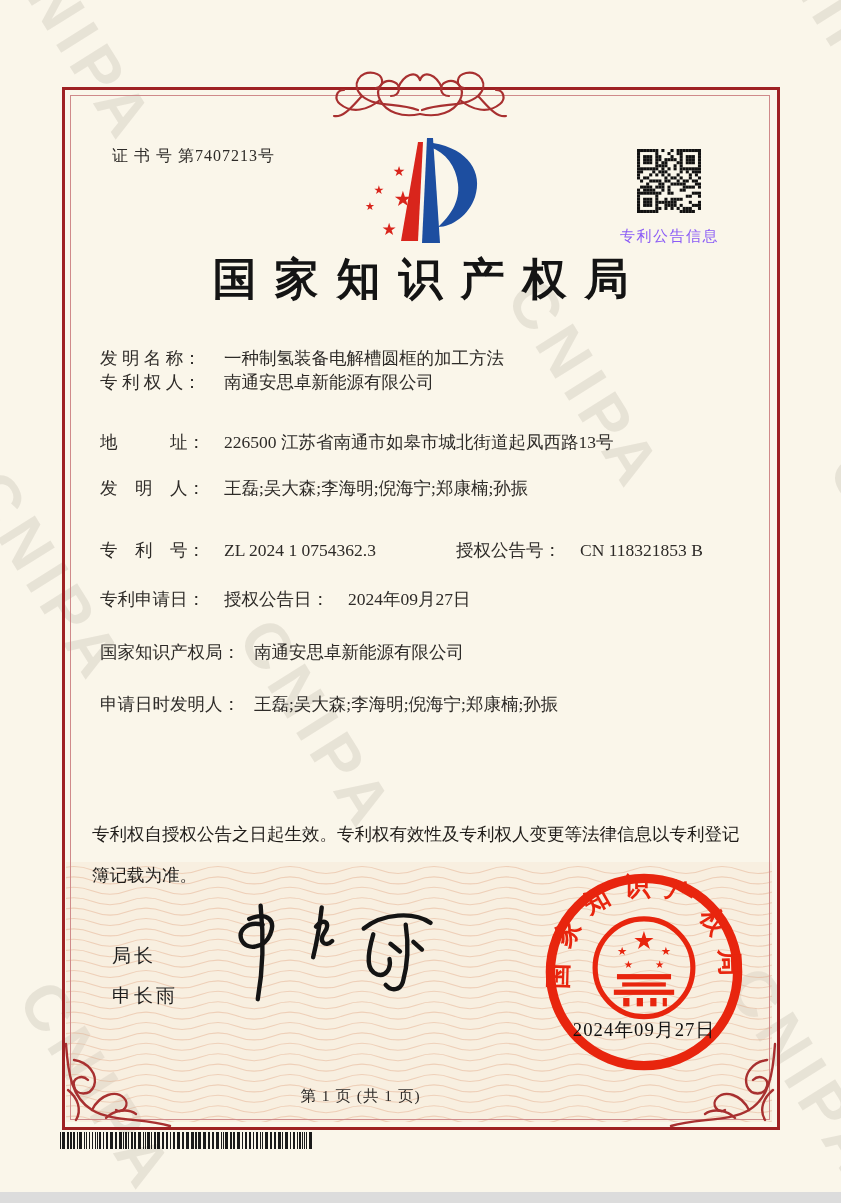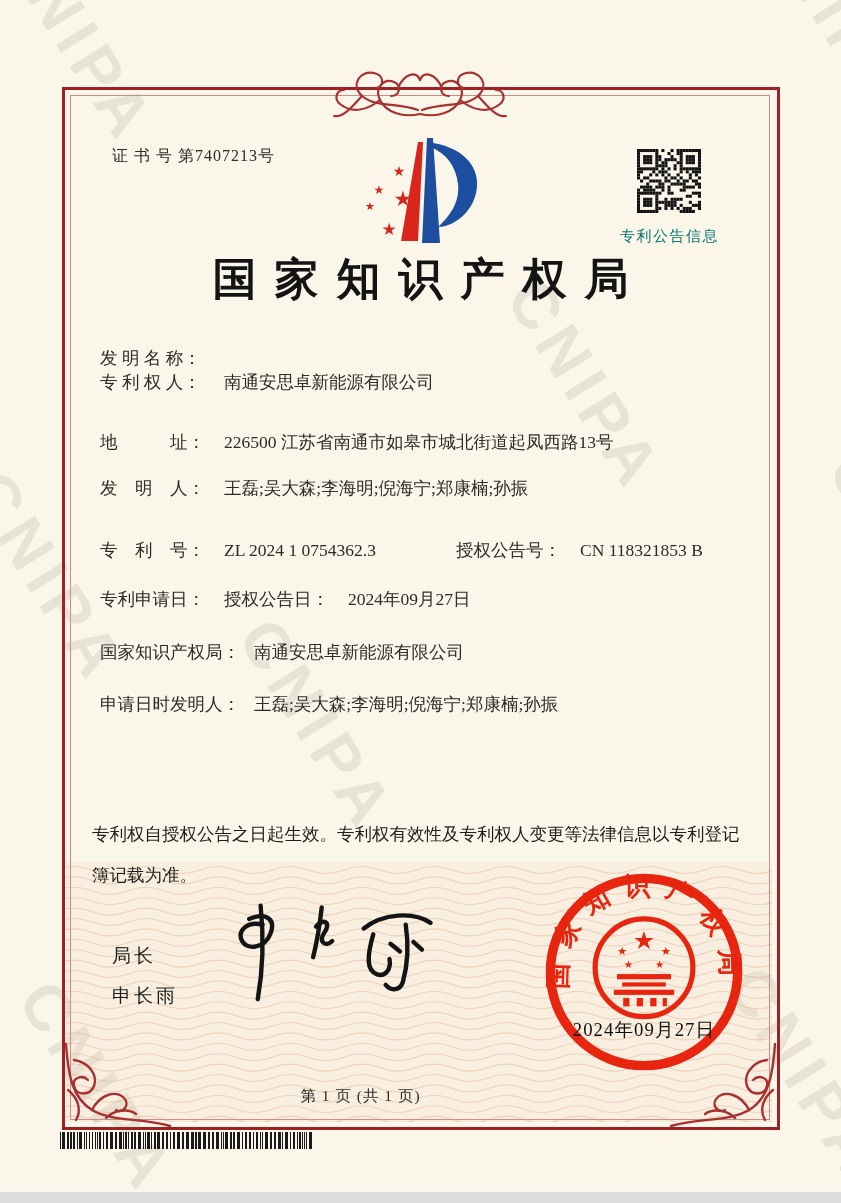--- a/index.html
+++ b/index.html
@@ -25,21 +25,21 @@
   }
   
   .frame-outer{left:62px;top:87px;width:712px;height:1037px;border:3px solid var(--border-red);z-index:2;}
   .frame-inner{left:70px;top:95px;width:698px;height:1023px;border:1px solid var(--inner-red);z-index:2;}
   
   .waves{left:66px;top:862px;width:706px;height:260px;z-index:1;overflow:hidden;background:rgba(243,213,192,0.22);}
   
   .cert-no{left:112px;top:146px;font-size:16px;letter-spacing:1px;z-index:3;}
   .logo{left:356px;top:136px;z-index:3;}
   .qr-wrap{left:637px;top:149px;z-index:3;}
-  .qr-label{left:602px;top:227px;width:135px;text-align:center;font-size:15px;letter-spacing:1.5px;color:#0f766e;z-index:3;}
+  .qr-label{left:602px;top:227px;width:135px;text-align:center;font-size:15px;letter-spacing:1.5px;color:#8b5cf6;z-index:3;}
   .title{
     left:0;top:250px;width:841px;text-align:center;z-index:3;
     font-size:44px;font-weight:bold;letter-spacing:18px;text-indent:18px;color:#141414;
   }
   
   .fields{left:100px;top:346px;width:662px;font-size:17.5px;z-index:3;}
   .frow{display:flex;line-height:24px;}
   .flabel{flex:none;width:124px;}
   .flabel-wide{width:154px;}
   .fvalue{white-space:nowrap;}
@@ -391,20 +391,21 @@
     <rect x="51.80952380952381" y="60.95238095238095" width="3.0476190476190474" height="3.0476190476190474" fill="#111"></rect>
     <rect x="54.857142857142854" y="60.95238095238095" width="3.0476190476190474" height="3.0476190476190474" fill="#111"></rect>
   </svg>
 <div class="abs qr-label">专利公告信息</div>
 
 <div class="abs title">国家知识产权局</div>
 
 <div class="abs fields">
   <div class="frow mb53">
     <span class="flabel">发 明 名 称：</span>
+    <span class="fvalue">一种制氢装备电解槽圆框的加工方法</span>
   </div>
   <div class="frow mb36">
     <span class="flabel">专 利 权 人：</span>
     <span class="fvalue">南通安思卓新能源有限公司</span>
   </div>
   <div class="frow mb22">
     <span class="flabel">地　　　址：</span>
     <span class="fvalue">226500 江苏省南通市如皋市城北街道起凤西路13号</span>
   </div>
   <div class="frow mb27">

